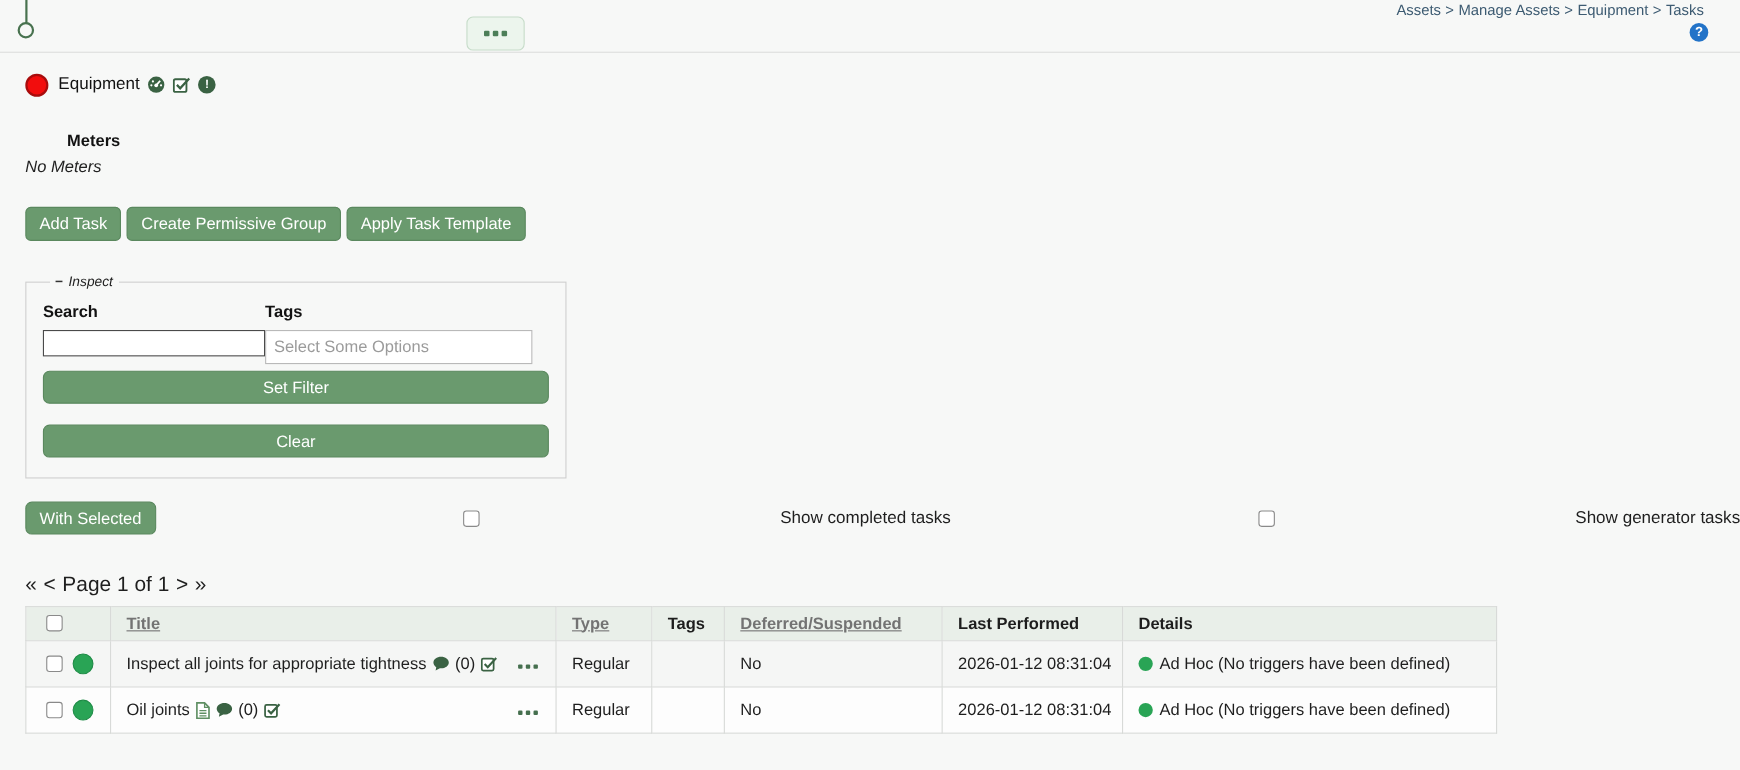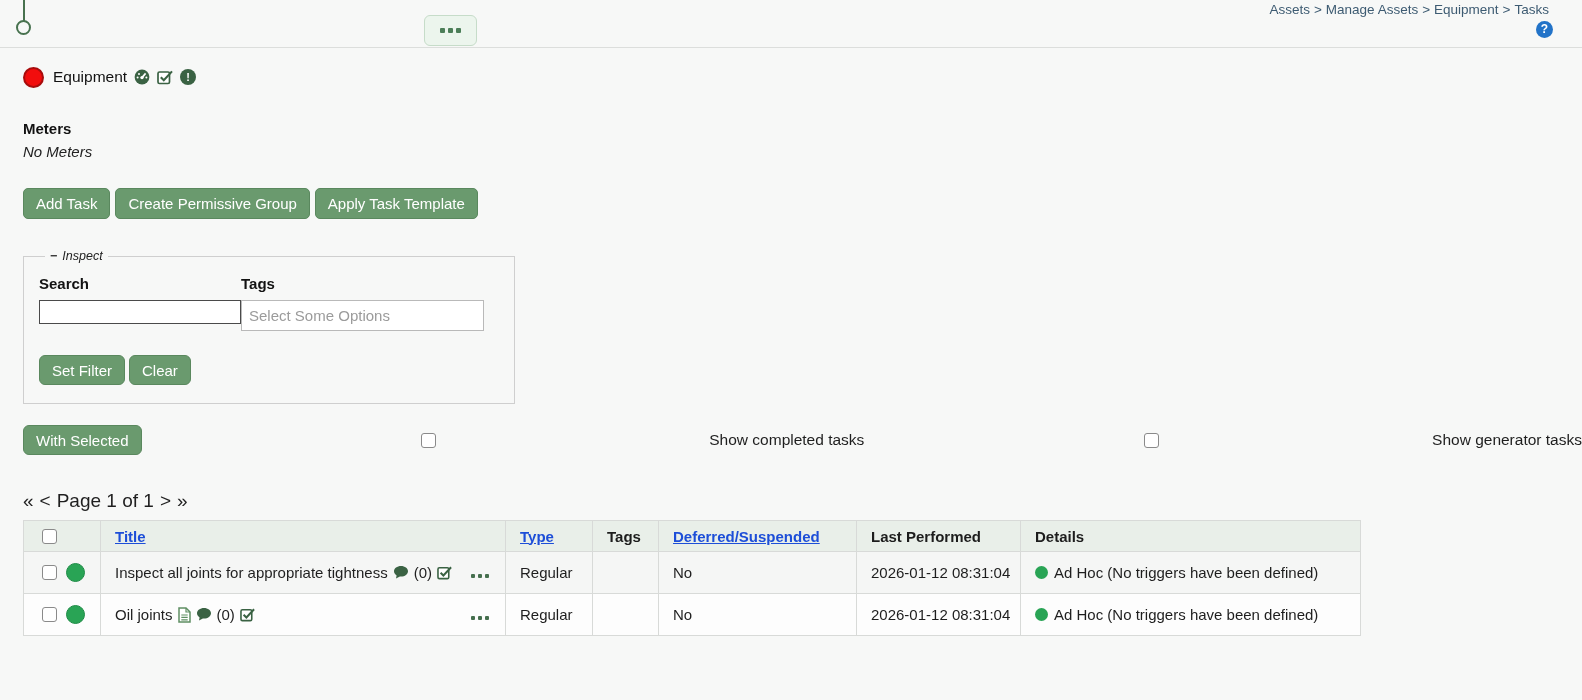--- a/index.html
+++ b/index.html
@@ -47,57 +47,57 @@
   .btn-row { display: flex; gap: 5px; }
   .row-actions { margin-top: 26px; }
   .row-tasks { margin-top: 28px; }
   .btn { background: #6a9a6e; border: 1px solid #5a885e; color: #ffffff; font-size: 15px;
          font-family: inherit; padding: 5px 12px; height: 31px; border-radius: 5px; cursor: pointer;
          white-space: nowrap; }
   .btn.big { height: 30px; border-radius: 6px; }
 
   
   .meters { margin-top: 31px; }
-  .meters h3 { font-size: 15px; font-weight: bold; color: #121212; }
+  .meters h3 { font-size: 15px; font-weight: bold; color: #121212; margin-left: 38px; }
   .meters .empty { margin-top: 6px; font-style: italic; font-size: 15px; color: #222; }
 
   
   .filters-box { margin-top: 30px; width: 492px; border: 1px solid #cfcfcf; padding: 10px 15px 18px 15px; }
   .filters-box legend { margin-left: 6px; padding: 0 5px; font-size: 12.5px; color: #222;
                         display: flex; align-items: center; gap: 5px; }
   .legend-minus { font-style: normal; font-weight: bold; color: #333; cursor: pointer; line-height: 1; }
   .legend-text { font-style: italic; }
   .filter-grid { display: flex; margin-top: 2px; }
   .filter-field label { display: block; font-weight: bold; font-size: 15px; color: #121212; }
   .search-input { margin-top: 8px; width: 202px; height: 24px; border: 1px solid #4a4a4a;
                   background: #fff; font-family: inherit; font-size: 14px; padding: 0 6px; }
   .tags-input { margin-top: 8px; width: 243px; height: 31px; border: 1px solid #b9b9b9;
                 background: #fff; font-family: inherit; font-size: 15px; padding: 0 7px; color: #333; }
   .tags-input::placeholder { color: #9b9b9b; }
-  .filter-btns { margin-top: 24px; display: flex; gap: 4px; }
+  .filter-btns { margin-top: 6px; display: flex; gap: 19px; flex-direction: column; }
 
   
   .bulk-row { margin-top: 21px; display: flex; align-items: center; gap: 9px; font-size: 15.5px; justify-content: space-between; }
   .checkbox { appearance: none; -webkit-appearance: none; width: 15px; height: 15px;
               border: 1px solid #8a8a8a; border-radius: 3px; background: #fff; cursor: pointer;
               flex: 0 0 auto; display: inline-block; vertical-align: -2px; }
   .bulk-row label { cursor: pointer; }
   .gap-left { margin-left: 7px; }
 
   
   .pagination { margin-top: 35px; display: flex; align-items: center; gap: 6px; font-size: 19px; color: #1f1f1f; }
   .pagination .pg-btn { cursor: pointer; }
 
   
   table.tasks { margin-top: 8px; width: 1337px; border-collapse: collapse; table-layout: fixed;
                 background: #fdfdfd; font-size: 15px; }
   table.tasks th, table.tasks td { border: 1px solid #d8dad8; padding: 0 14px; text-align: left;
                                    overflow: hidden; white-space: nowrap; }
   table.tasks thead th { background: #e9efe9; height: 31px; font-weight: bold; color: #1d1d1d; }
-  table.tasks thead th a { color: #1d4ed8; text-decoration: underline; cursor: pointer; }
+  table.tasks thead th a { color: #737373; text-decoration: underline; cursor: pointer; }
   table.tasks tbody td { height: 42px; }
   tr.row-odd td { background: #f5f6f5; }
   tr.row-even td { background: #fdfdfd; }
   .sel-cell { padding: 0 0 0 18px !important; }
   .sel-inner { display: flex; align-items: center; gap: 9px; }
   .status-dot-green { width: 19px; height: 19px; border-radius: 50%; background: #29a455;
                       border: 1px solid #1f8c47; flex: 0 0 auto; }
   .title-inner { display: flex; align-items: center; gap: 5px; text-align: center; }
   .title-text { color: #1f1f1f; }
   .count { color: #1f1f1f; }

